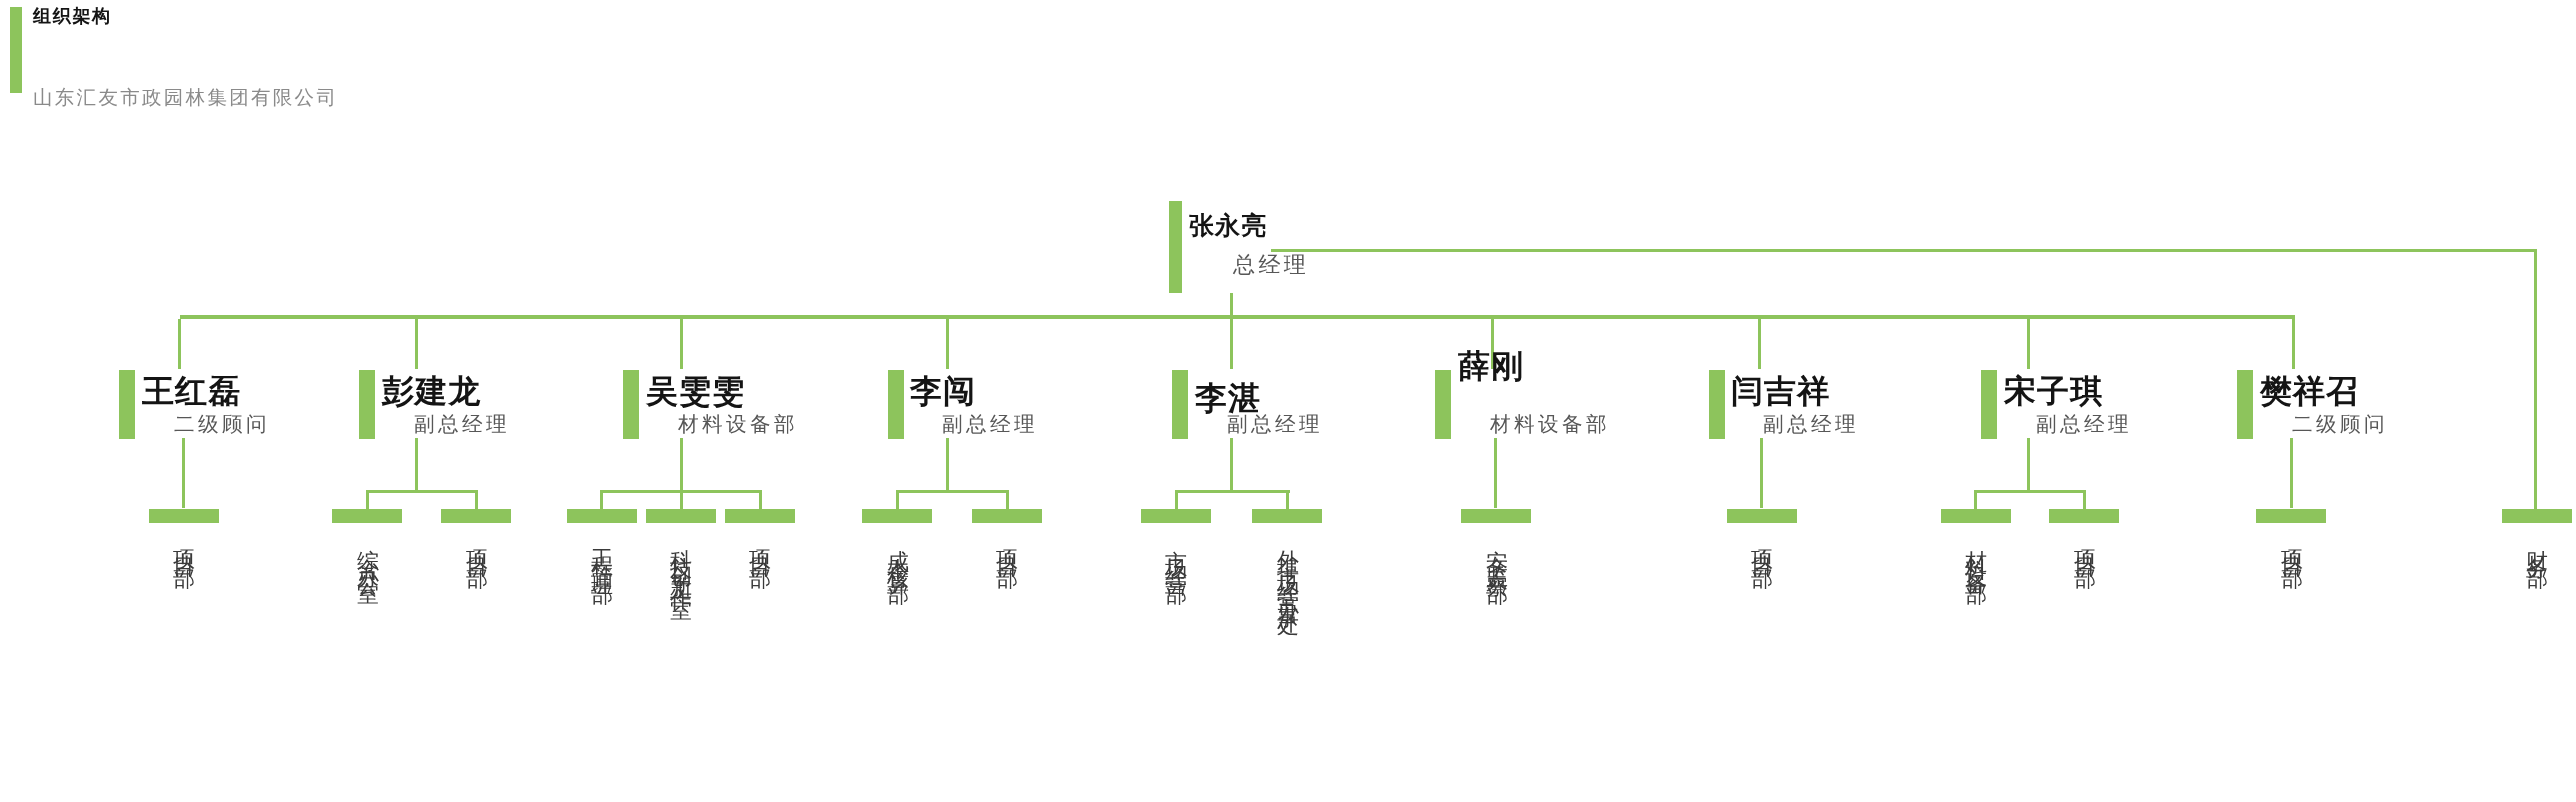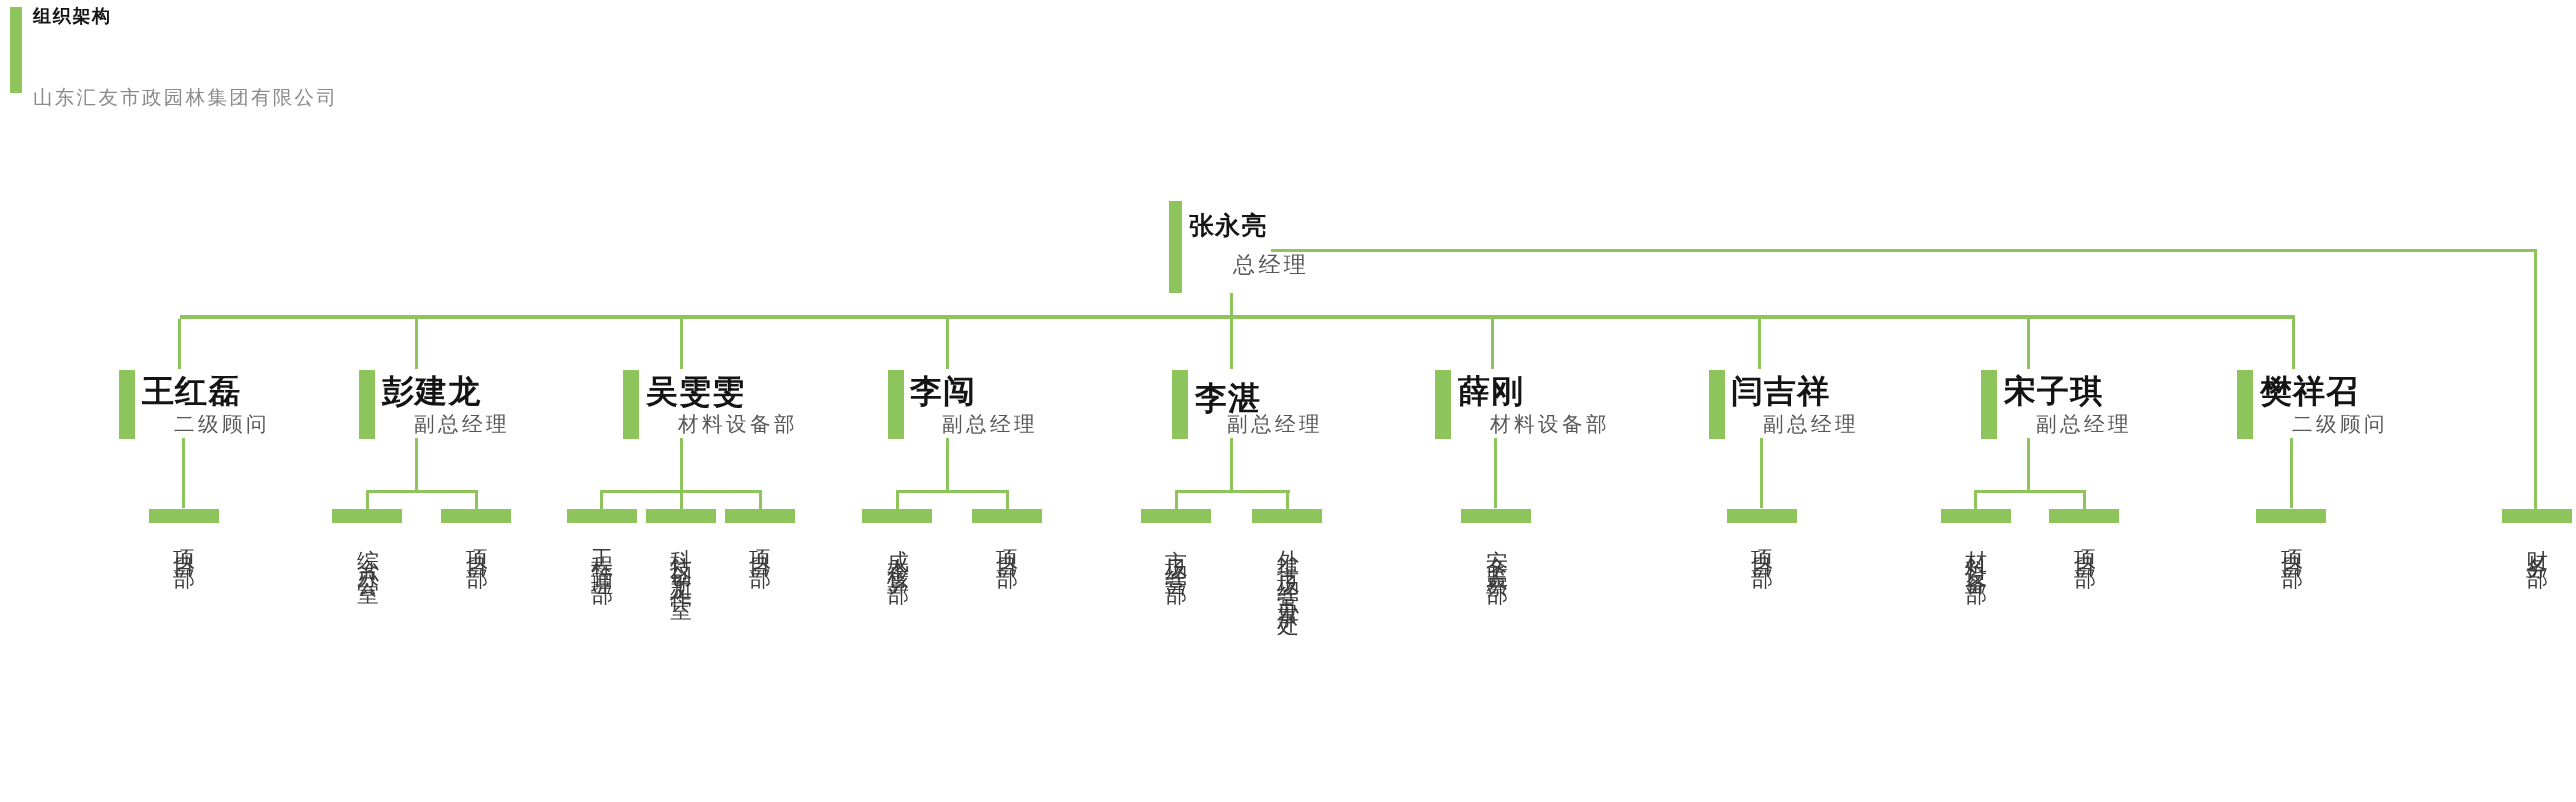--- a/index.html
+++ b/index.html
@@ -115,21 +115,21 @@
     <div class="vline" style="left:1175px; top:490px; width:3.4px; height:19px;"></div>
     <div class="vline" style="left:1286px; top:490px; width:3.4px; height:19px;"></div>
     <div class="dept-bar" style="left:1141px;"></div>
     <div class="dept-label" style="left:1165px;">市场经营部</div>
     <div class="dept-bar" style="left:1252px;"></div>
     <div class="dept-label" style="left:1277px;">外埠市场经营办事处</div>
   </div>
 
   <div>
     <div class="bar-v" style="left:1435px; top:370px; width:15.5px; height:69px;"></div>
-    <div class="p-name" style="left:1458px; top:375px;">薛刚</div>
+    <div class="p-name" style="left:1458px; top:353px;font-family:Liberation Mono, monospace;">薛刚</div>
     <div class="p-role" style="left:1458px; top:414px;">材料设备部</div>
     <div class="vline" style="left:1494px; top:438px; width:3.4px; height:70px;"></div>
     <div class="dept-bar" style="left:1461px;"></div>
     <div class="dept-label" style="left:1486px;">安全监察部</div>
   </div>
 
   <div>
     <div class="bar-v" style="left:1709px; top:370px; width:15.5px; height:69px;"></div>
     <div class="p-name" style="left:1731px; top:375px;">闫吉祥</div>
     <div class="p-role" style="left:1731px; top:414px;">副总经理</div>

